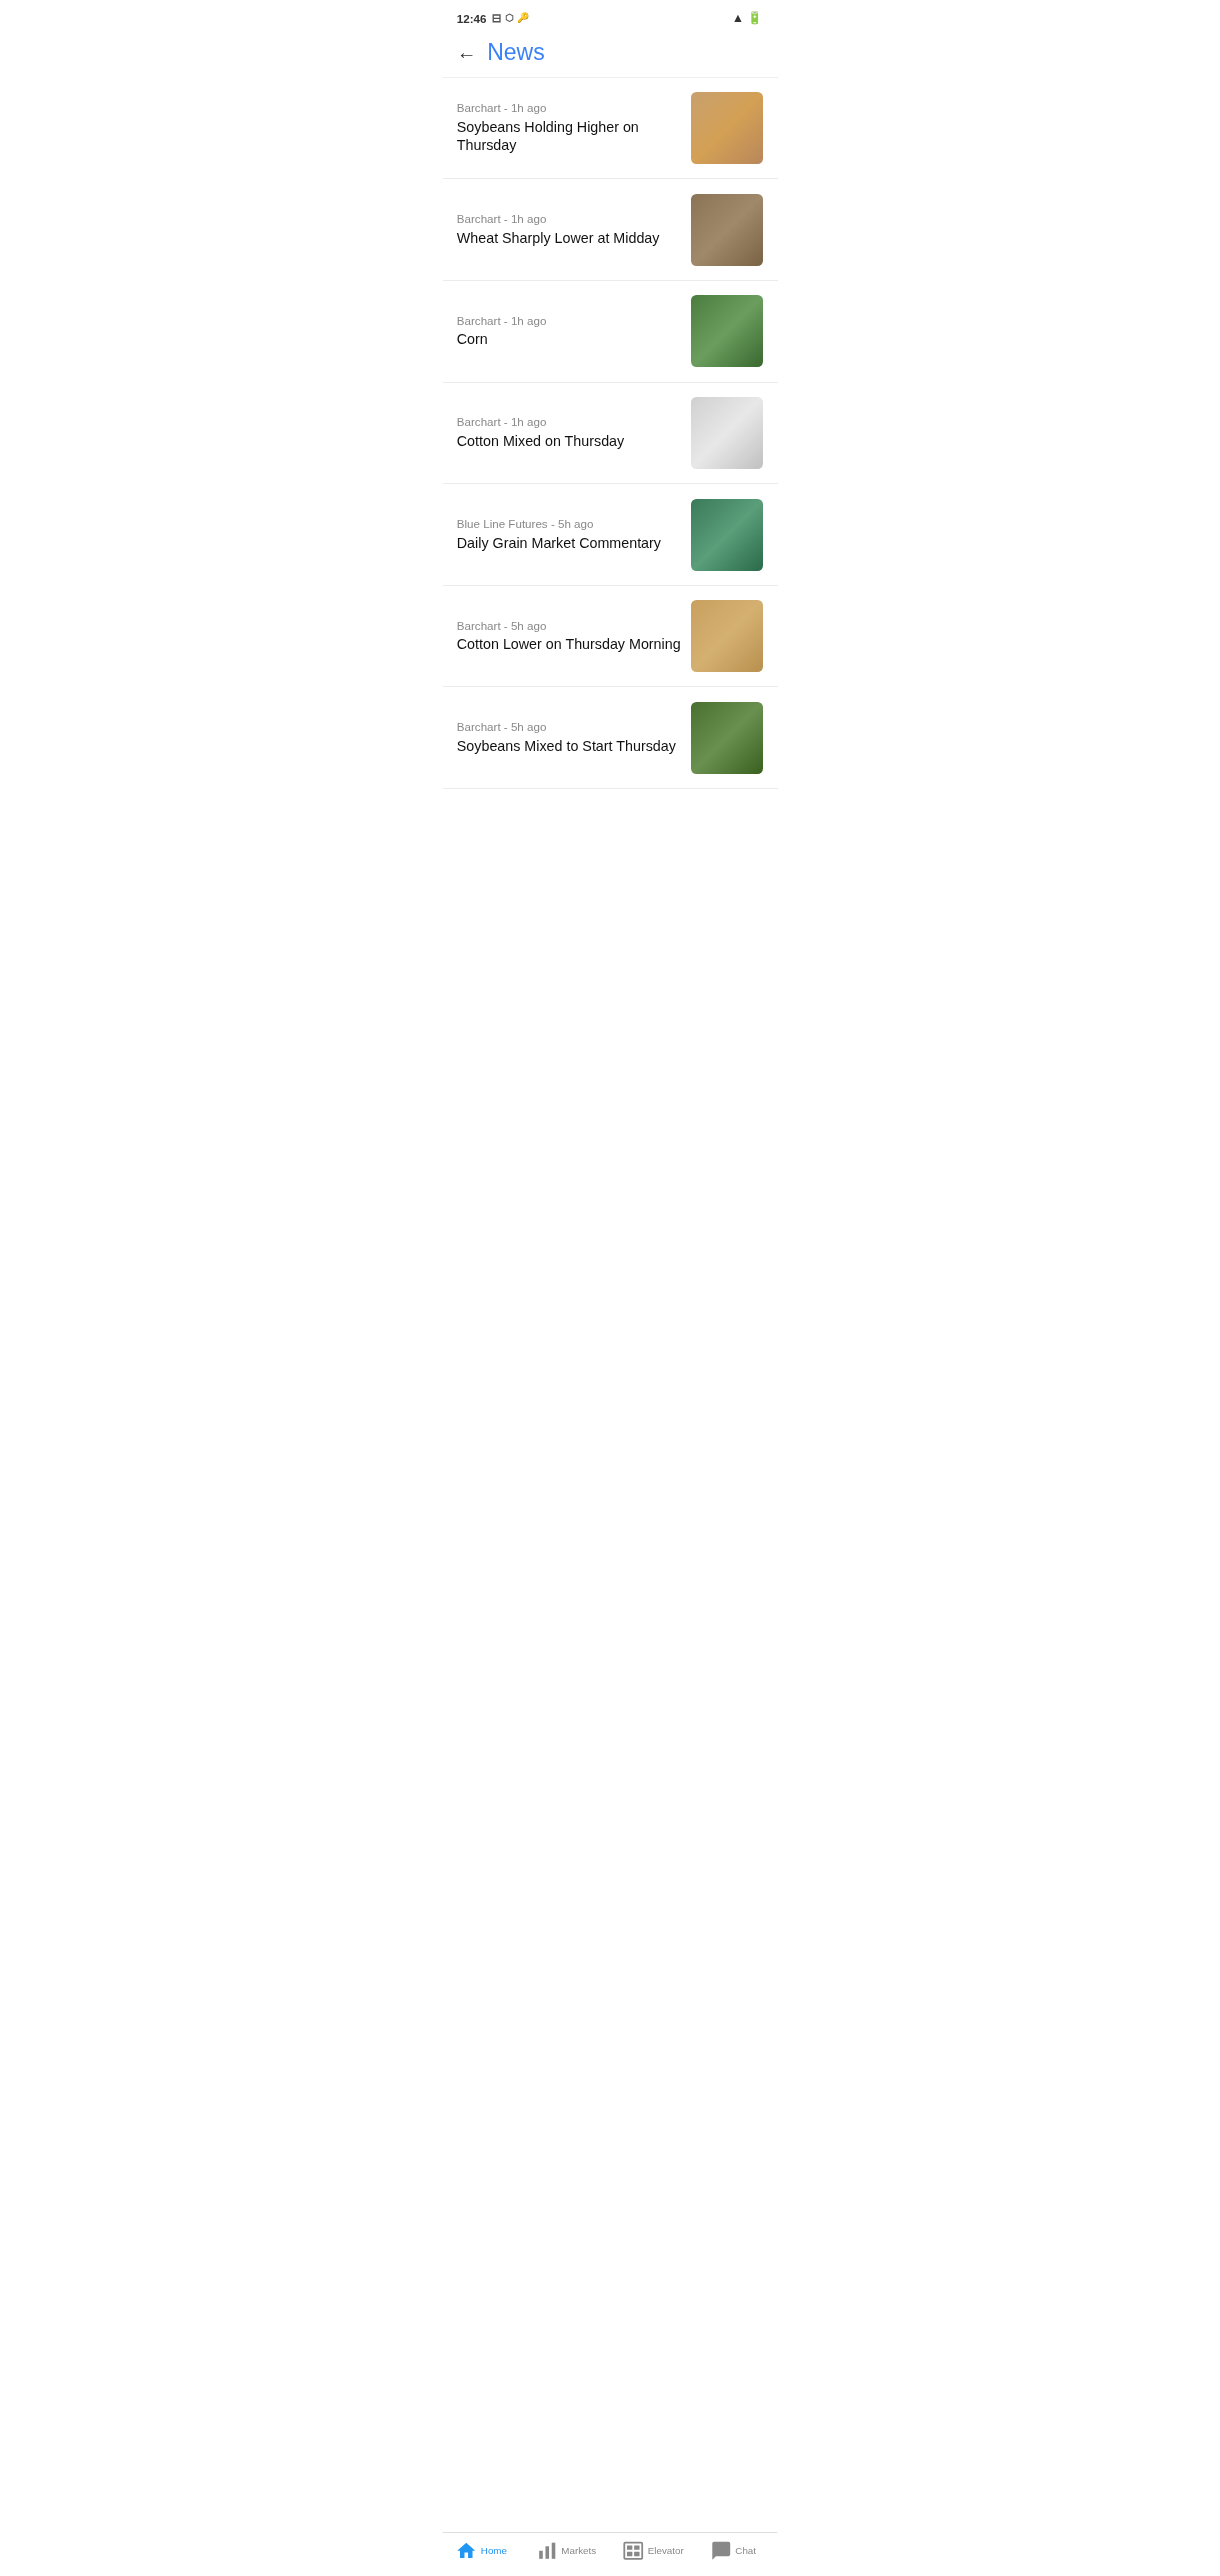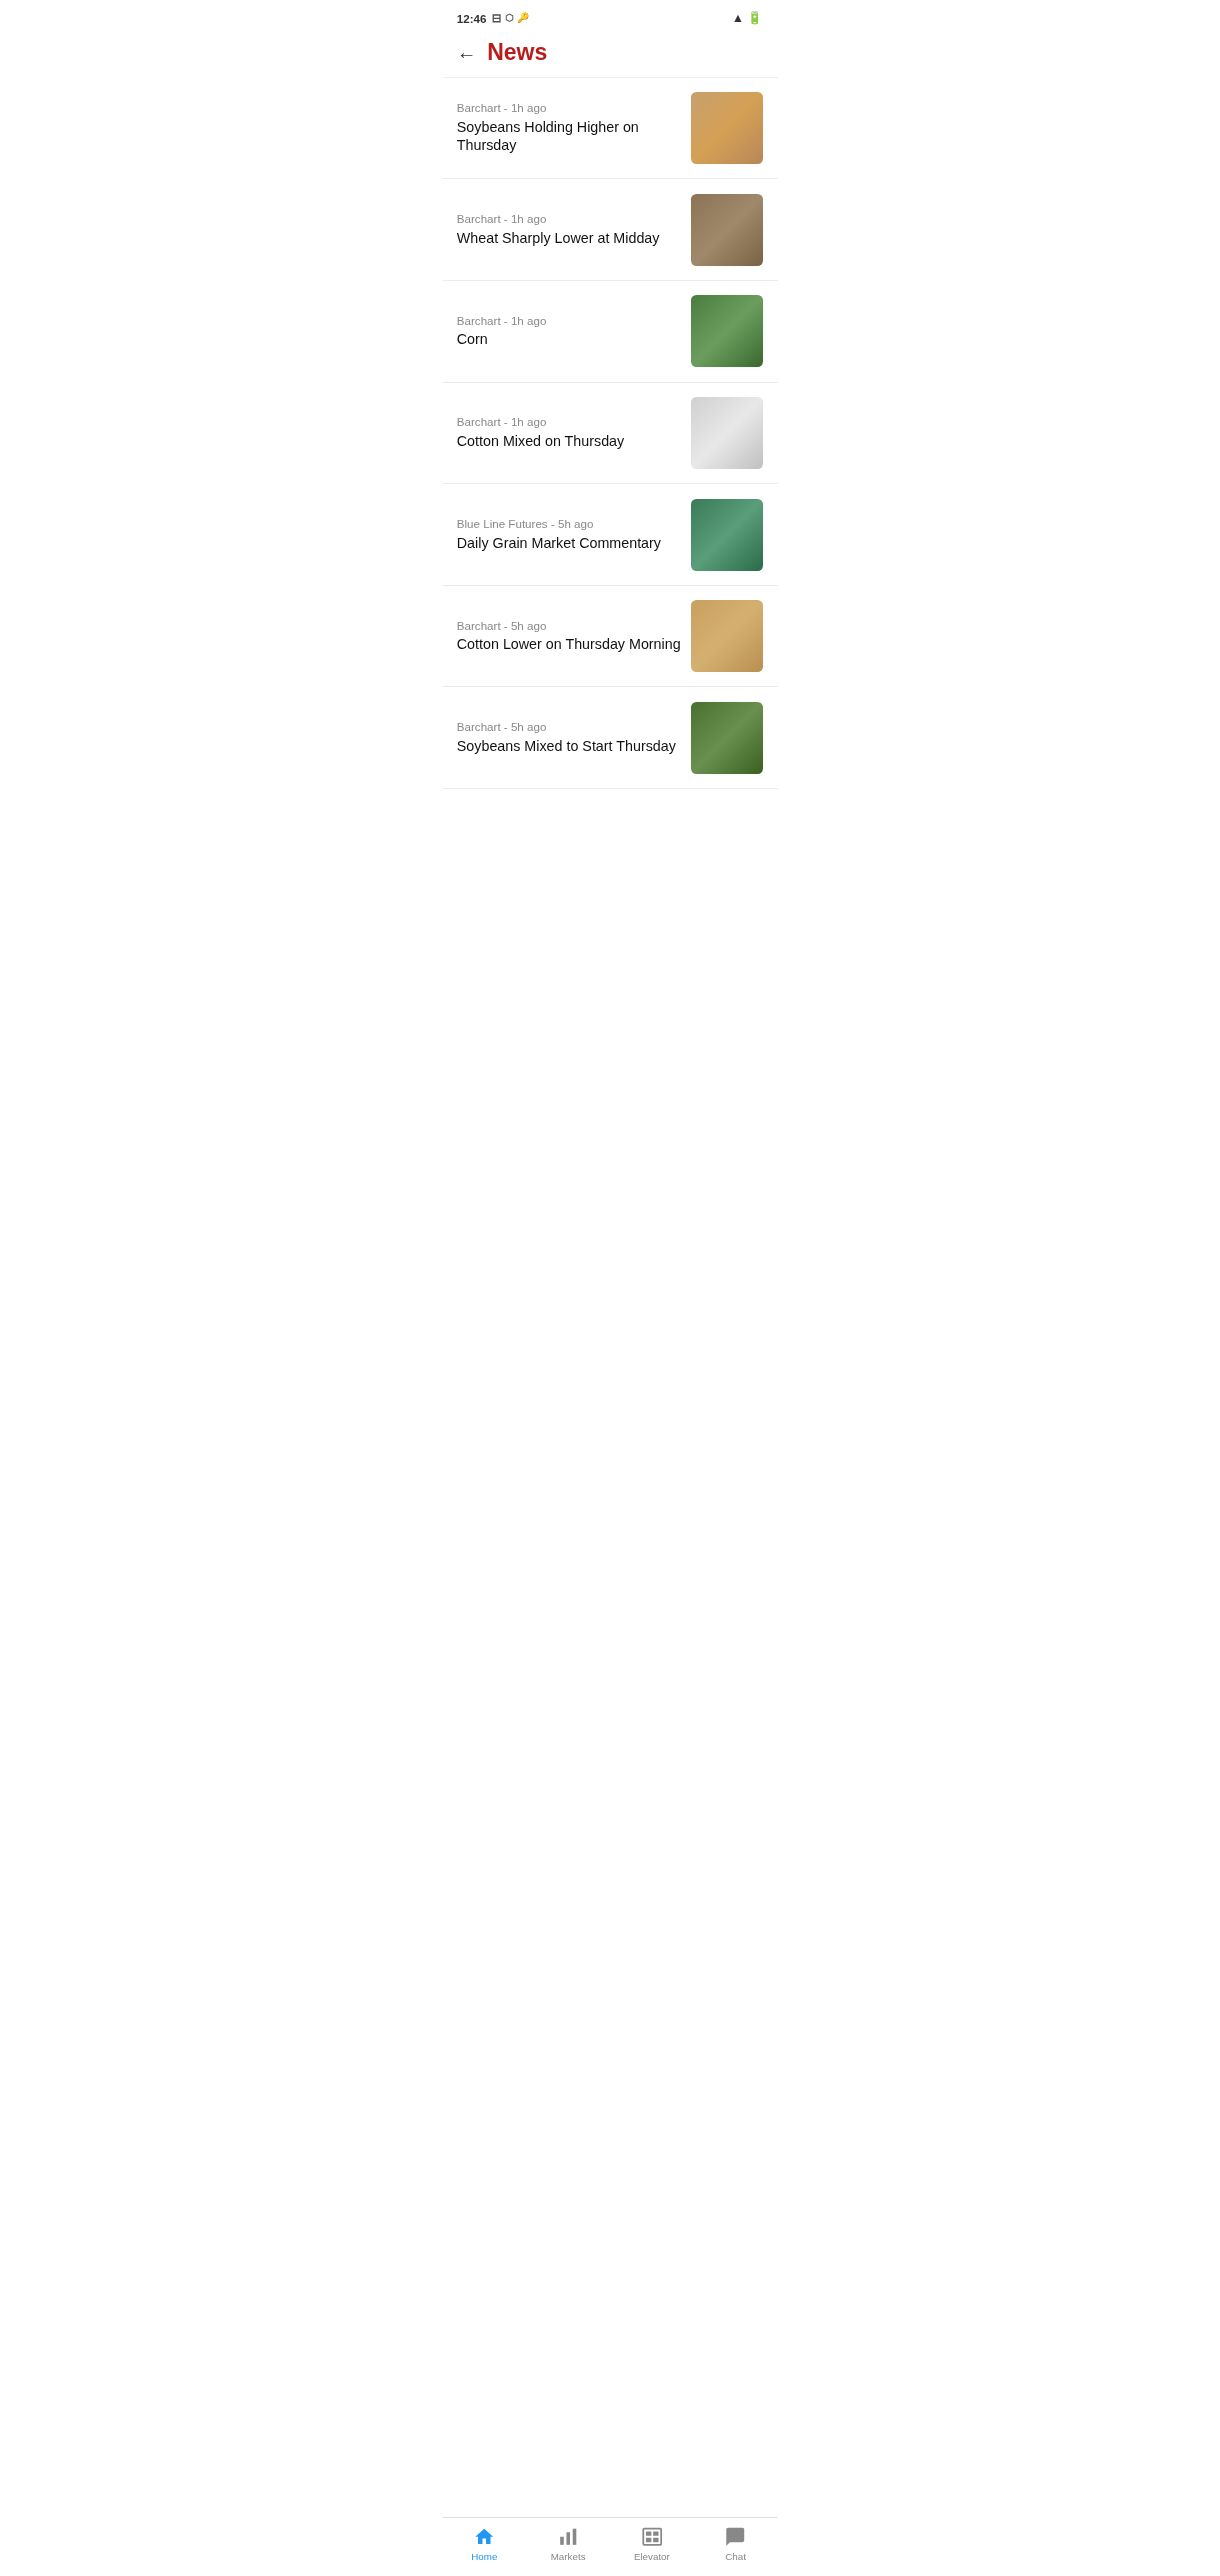--- a/index.html
+++ b/index.html
@@ -50,22 +50,22 @@
     .back-btn {
       font-size: 19.7px;
       color: #333;
       margin-right: 10.7px;
       cursor: pointer;
       background: none;
       border: none;
     }
     .header-title {
       font-size: 23px;
-      font-weight: 700;
-      color: #b91c1c;
+      font-weight: 400;
+      color: #3b82f6;
     }
 
     
     .news-list {
       overflow-y: auto;
       padding-bottom: 72px;
     }
     .news-item {
       display: flex;
       align-items: center;
@@ -119,21 +119,21 @@
       width: 335px;
       background: #fff;
       border-top: 0.9px solid #ddd;
       display: flex;
       justify-content: space-around;
       padding: 7.2px 0 14.3px;
       z-index: 100;
     }
     .nav-item {
       display: flex;
-      flex-direction: column;
+      flex-direction: row;
       align-items: center;
       gap: 3.6px;
       cursor: pointer;
       min-width: 54px;
     }
     .nav-icon {
       font-size: 19.7px;
       color: #888;
     }
     .nav-icon.active {

